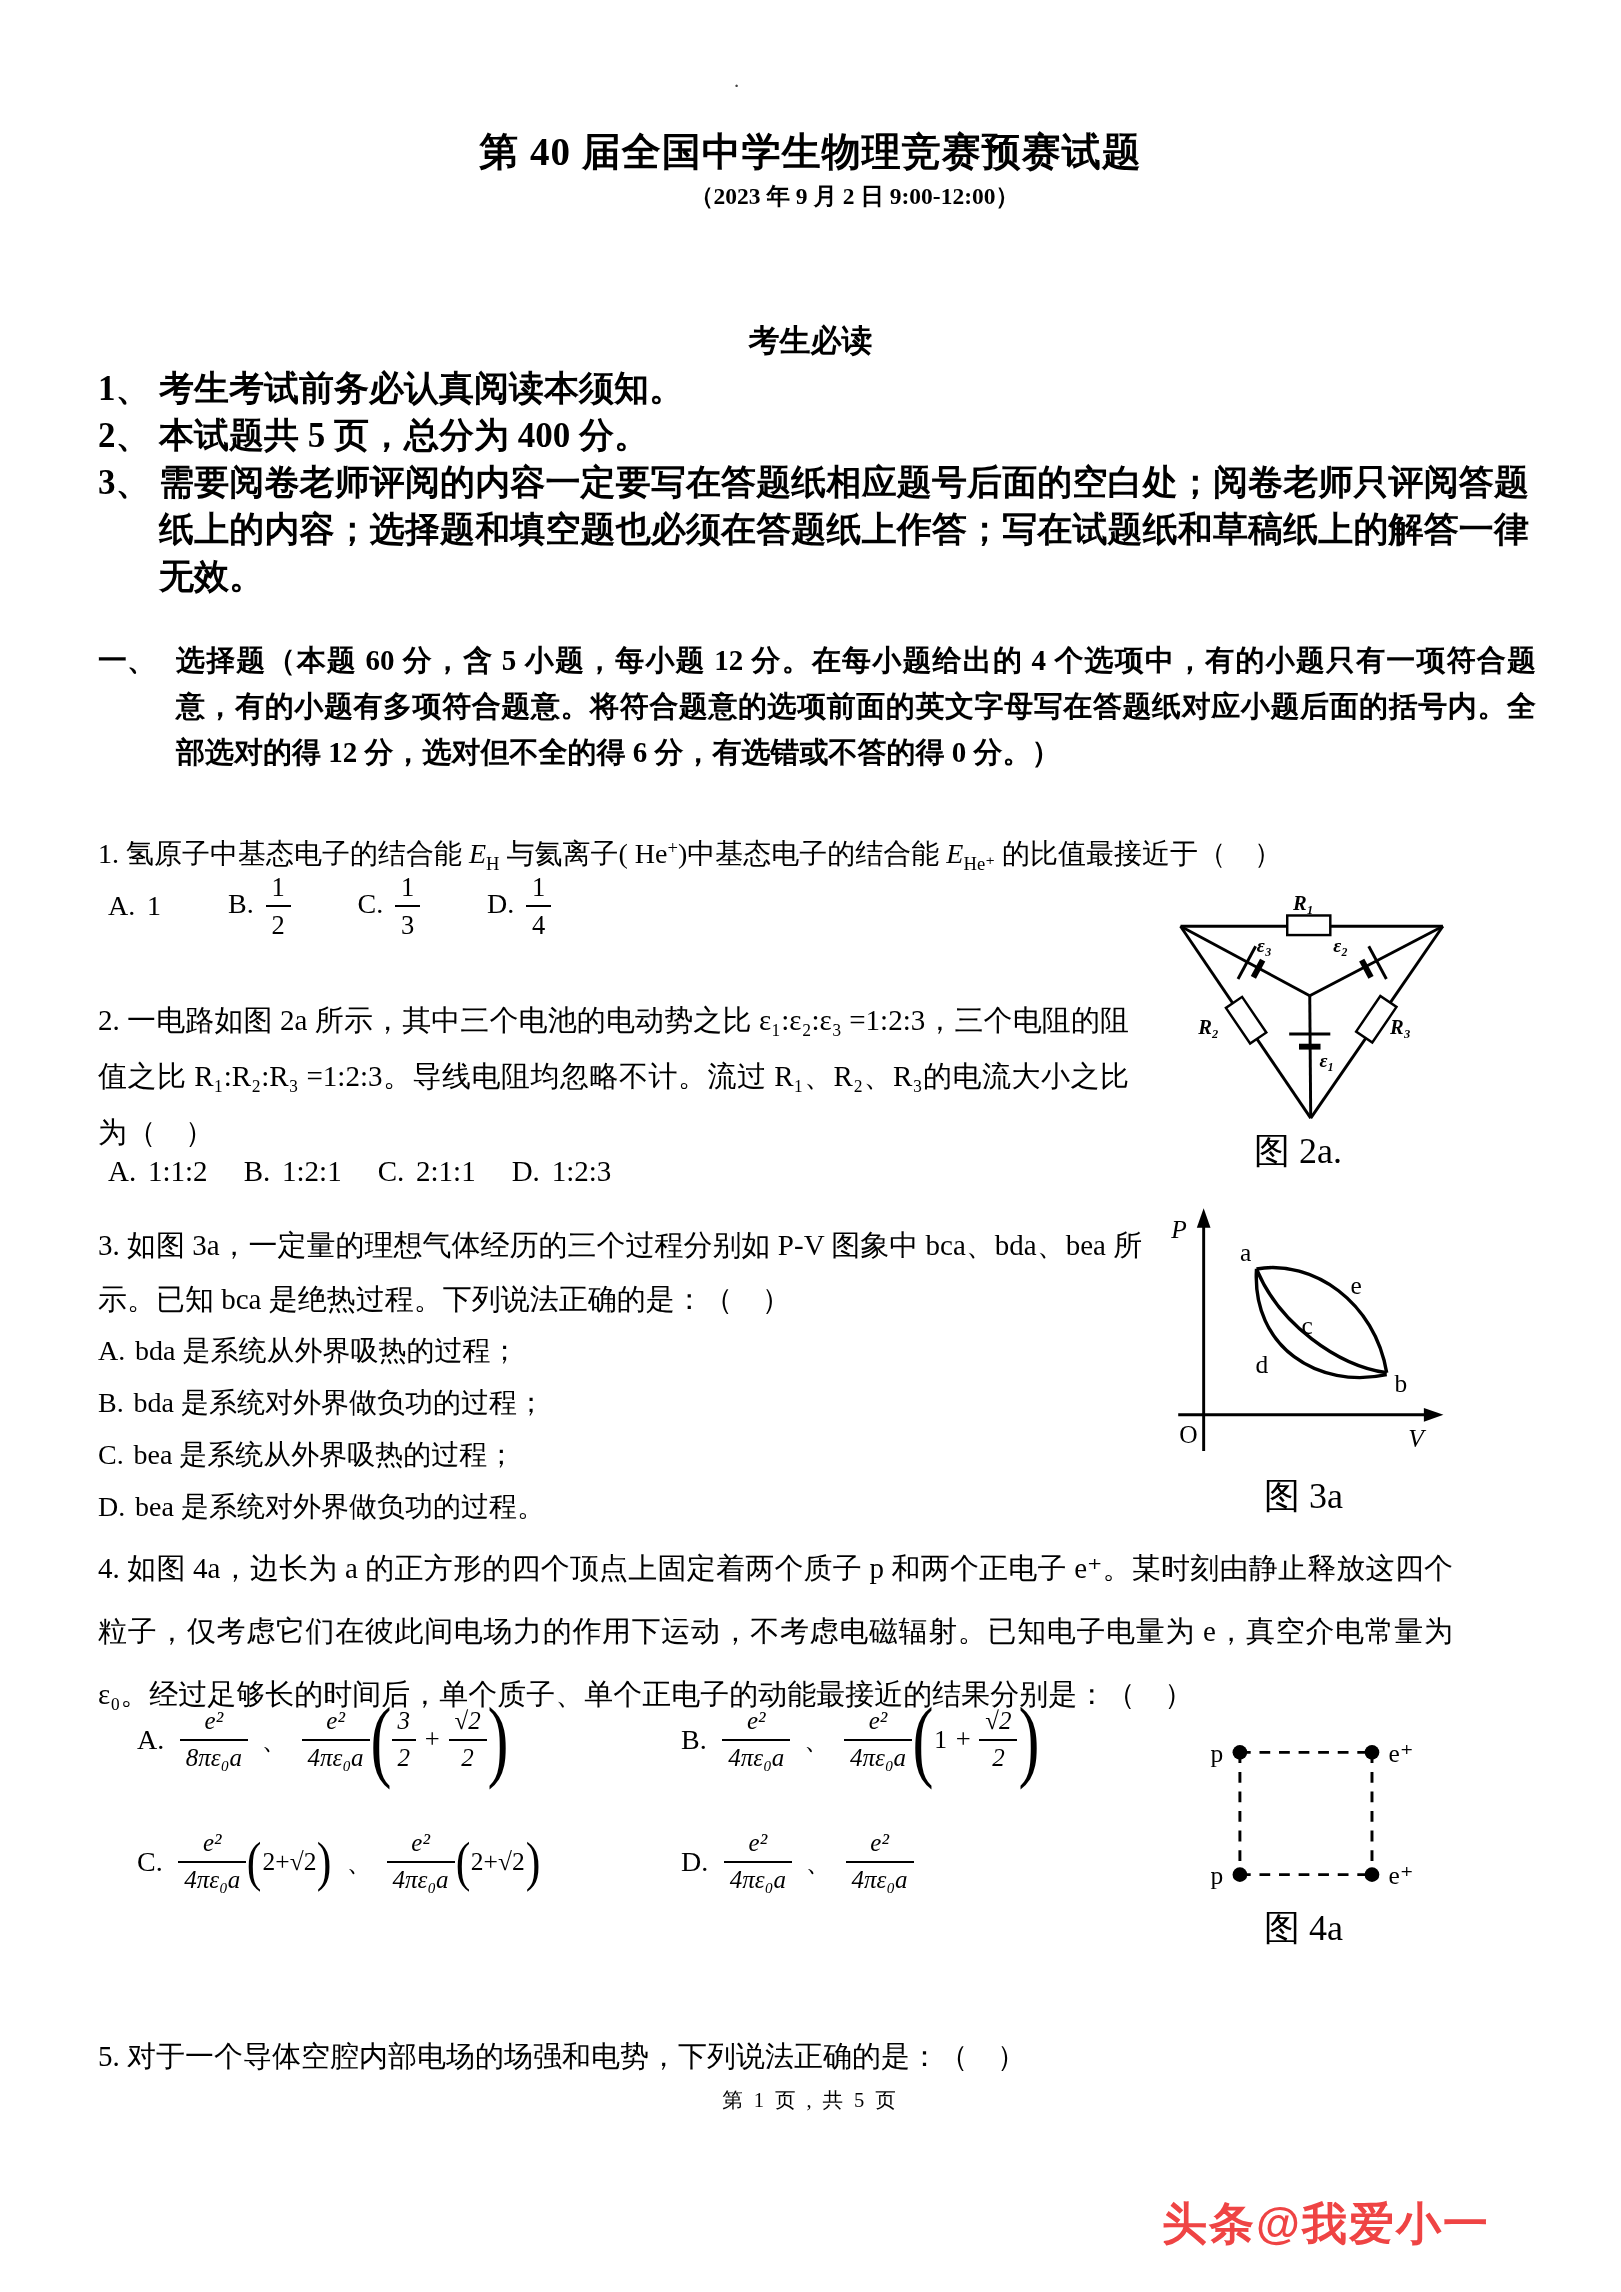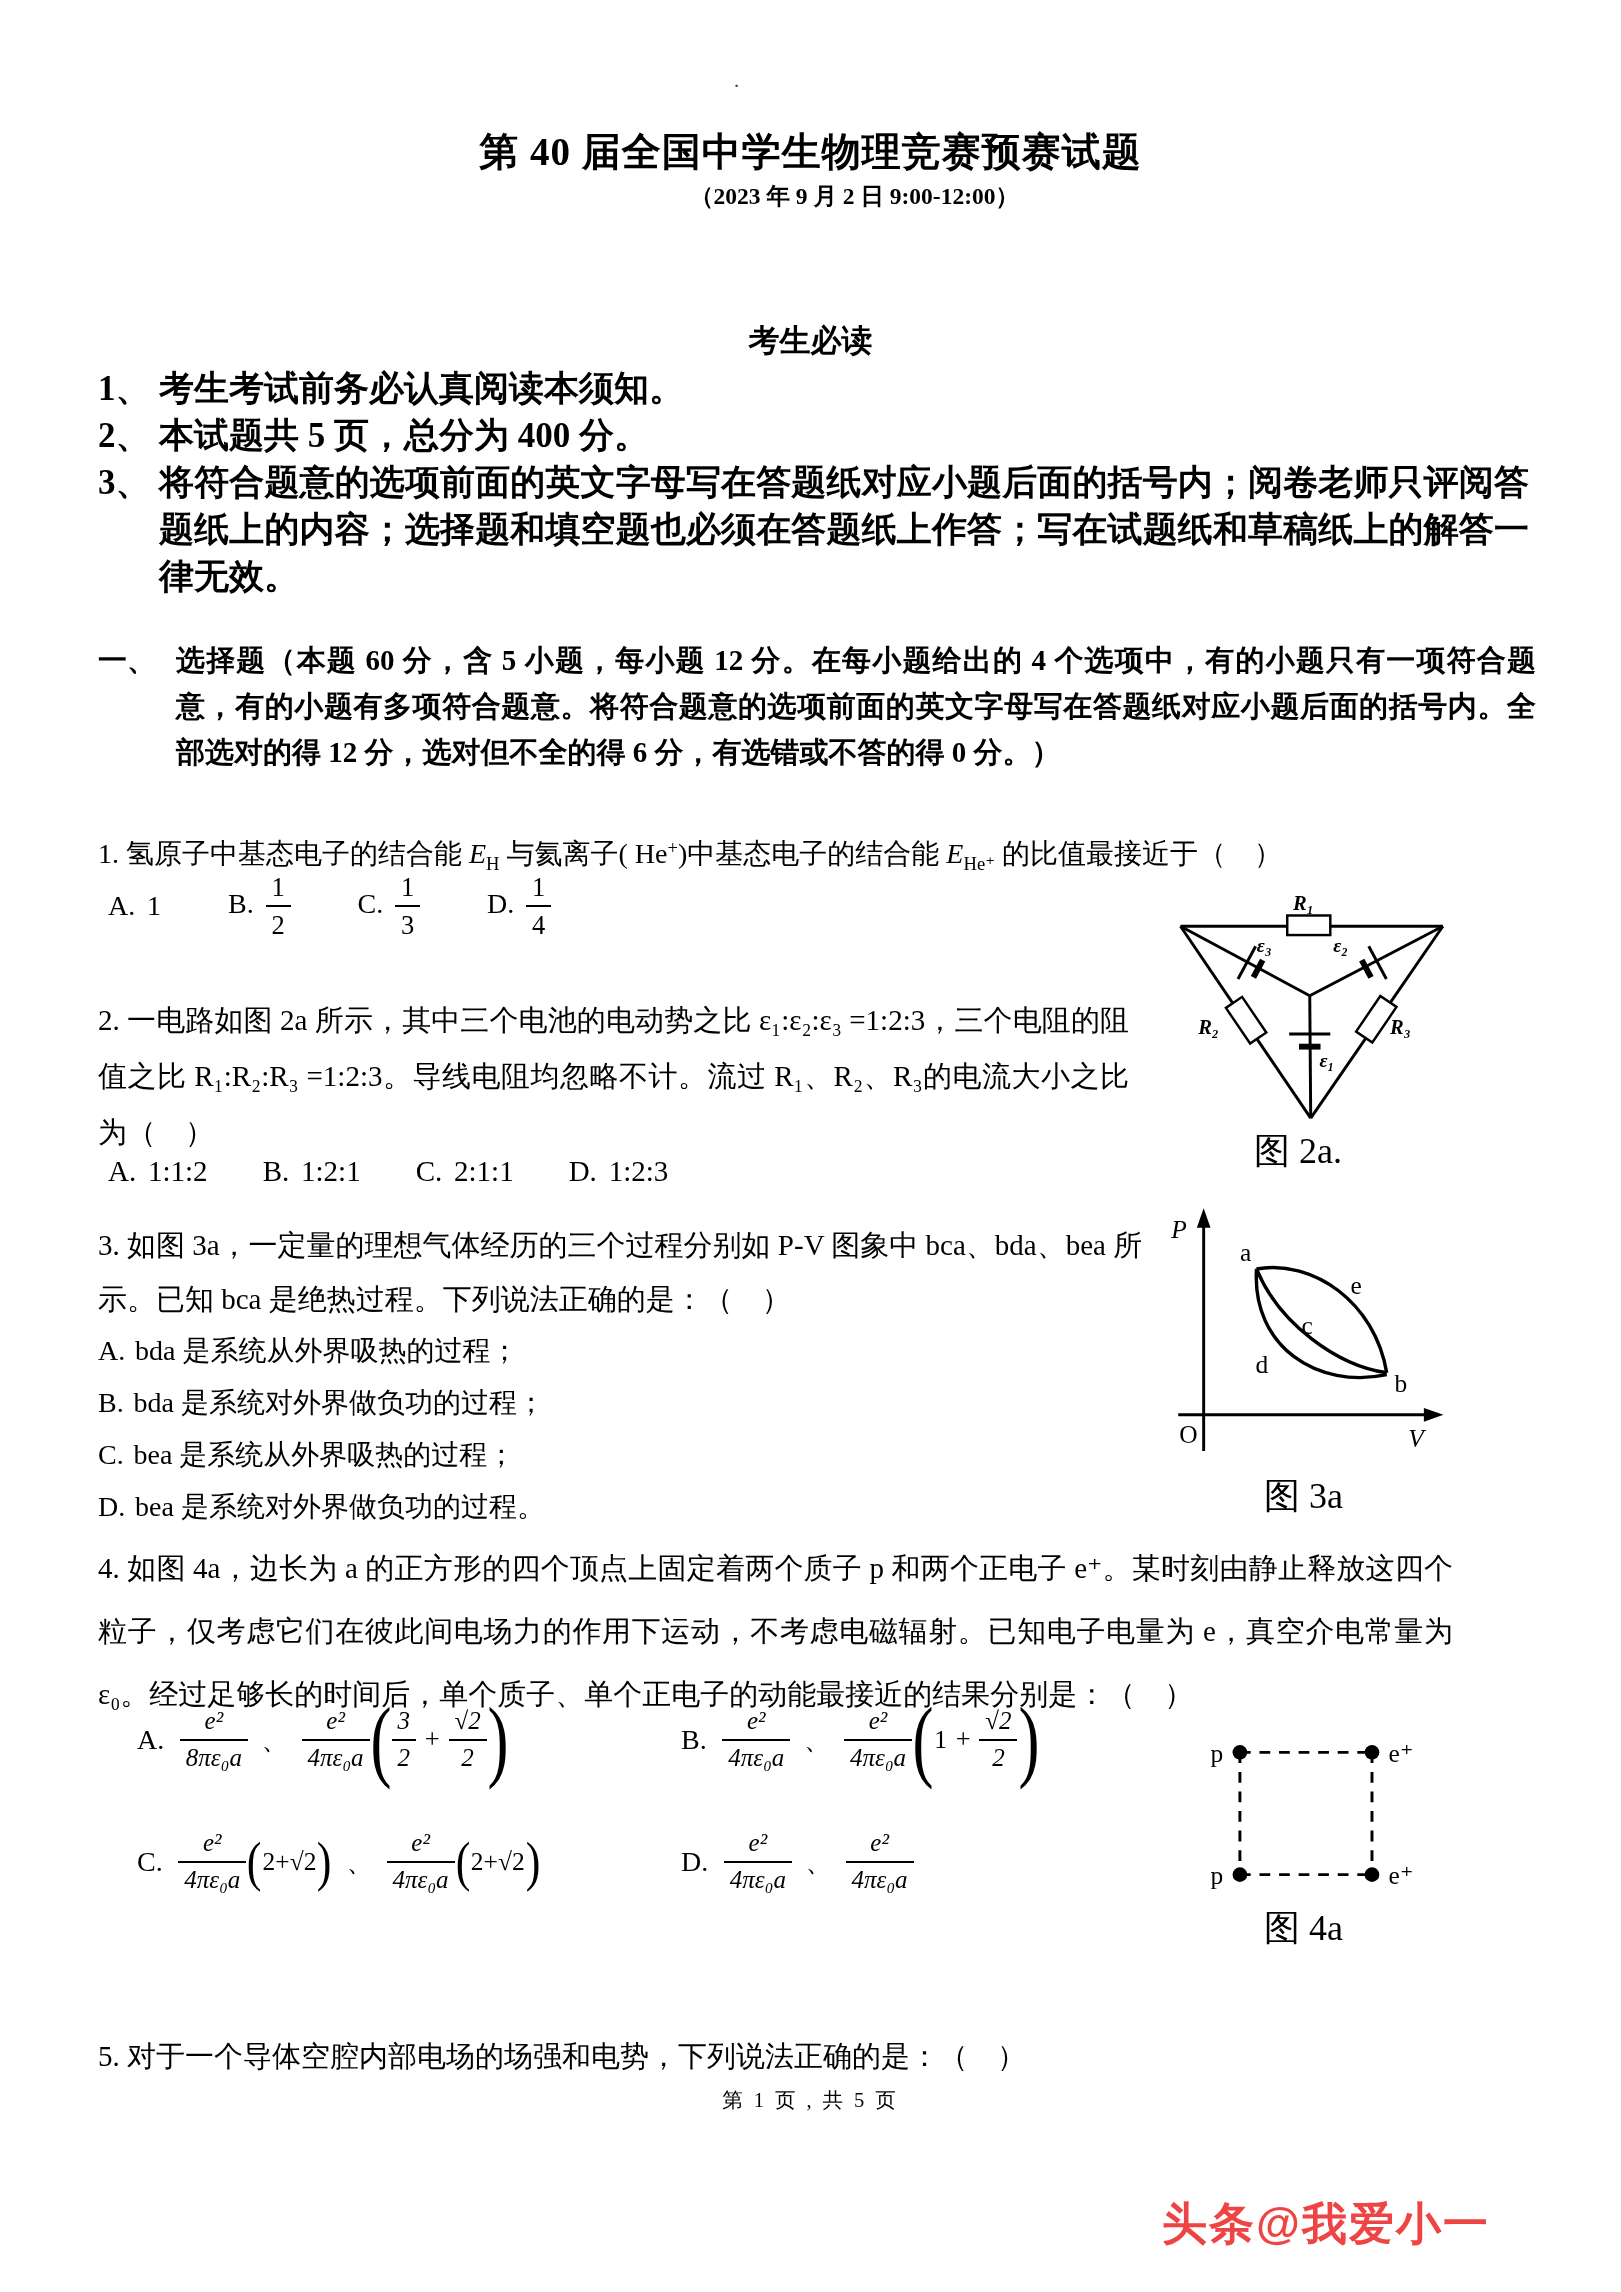--- a/index.html
+++ b/index.html
@@ -25,21 +25,21 @@
   .q1 { top:835px; font-size:28px; width:1431px; }
   .q2 { top:992px; width:1031px; line-height:56px; text-align:justify; }
   .q3 { top:1218px; width:1059px; line-height:54px; }
   .q4 { top:1537px; width:1355px; line-height:63px; text-align:justify; }
   .q5 { top:2037px; width:1392px; }
   .msub { font-size:18.6px; vertical-align:-6.9px; }
   .msup { font-size:18.6px; vertical-align:8.8px; }
   .mi { font-style:italic; }
   .q1opts { left:108px; top:872px; display:flex; align-items:center; gap:67px; font-size:28px; }
   .q1opts .olabel { margin-right:11.8px; }
-  .q2opts { left:108px; top:1155px; display:flex; gap:55px; font-size:29px; }
+  .q2opts { left:108px; top:1155px; display:flex; gap:36px; font-size:29px; }
   .q2opts .olabel { margin-right:11.8px; }
   .q3opts { left:98px; top:1325px; font-size:28px; line-height:52px; }
   .q3opts .olabel { margin-right:9.8px; }
   .frac { display:inline-block; text-align:center; vertical-align:middle; line-height:1.15; }
   .frac .fn { display:block; border-bottom:2px solid #000; padding:0 5.9px 2.9px; }
   .frac .fd { display:block; padding:2.9px 5.9px 0; }
   .q1opts .frac { font-size:26.5px; }
   .q4item { position:absolute; font-size:26.5px; display:flex; align-items:center; }
   .q4a { left:137px; top:1707px; } .q4b { left:681px; top:1707px; }
   .q4c { left:137px; top:1829px; } .q4d { left:681px; top:1829px; }
@@ -76,21 +76,21 @@
   <div class="abs notice n1">
     <span class="nnum">1、</span>
     <span class="ntext">考生考试前务必认真阅读本须知。</span>
   </div>
   <div class="abs notice n2">
     <span class="nnum">2、</span>
     <span class="ntext">本试题共 5 页，总分为 400 分。</span>
   </div>
   <div class="abs notice n3">
     <span class="nnum">3、</span>
-    <span class="ntext">将符合题意的选项前面的英文字母写在答题纸对应小题后面的括号内；阅卷老师只评阅答题纸上的内容；选择题和填空题也必须在答题纸上作答；写在试题纸和草稿纸上的解答一律无效。</span>
+    <span class="ntext">需要阅卷老师评阅的内容一定要写在答题纸相应题号后面的空白处；阅卷老师只评阅答题纸上的内容；选择题和填空题也必须在答题纸上作答；写在试题纸和草稿纸上的解答一律无效。</span>
   </div>
 
   <div class="abs section">
     <span class="snum">一、</span>
     <span class="stext">选择题（本题 60 分，含 5 小题，每小题 12 分。在每小题给出的 4 个选项中，有的小题只有一项符合题意，有的小题有多项符合题意。将符合题意的选项前面的英文字母写在答题纸对应小题后面的括号内。全部选对的得 12 分，选对但不全的得 6 分，有选错或不答的得 0 分。）</span>
   </div>
 
   <div class="abs qtext q1">
     <span>1.  氢原子中基态电子的结合能 </span><i class="mi">E</i><sub class="msub">H</sub><span> 与氦离子( He</span><sup class="msup">+</sup><span>)中基态电子的结合能 </span><i class="mi">E</i><sub class="msub">He⁺</sub><span> 的比值最接近于（　）</span>
   </div>

